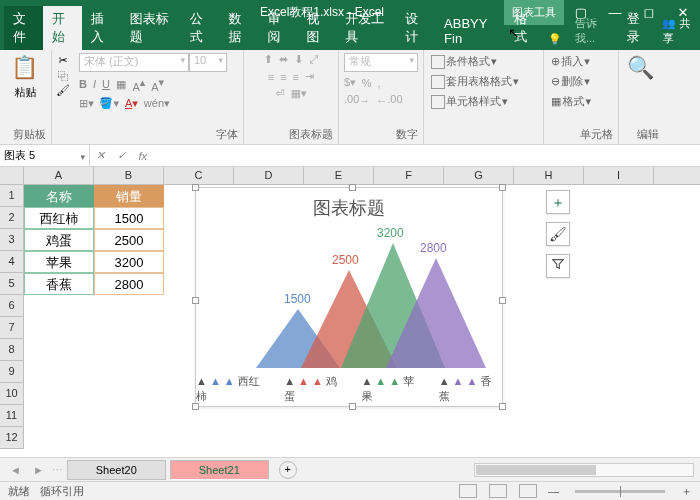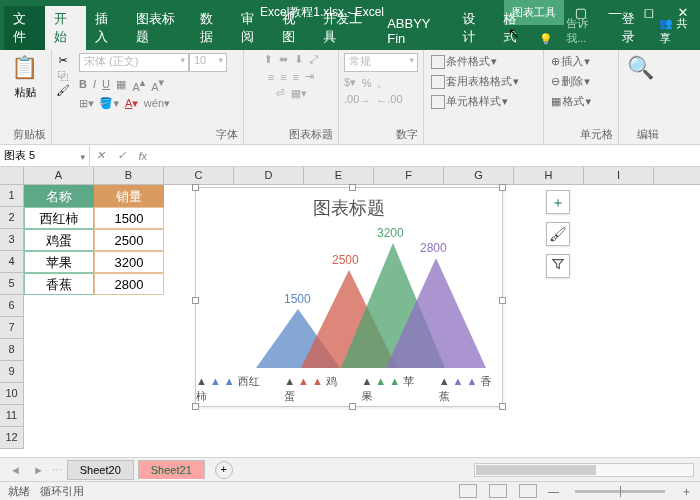--- a/index.html
+++ b/index.html
@@ -52,21 +52,21 @@
 .chart-plot{position:relative;height:140px;margin:0 20px}
 .tri{position:absolute;bottom:0;width:0;height:0;border-style:solid;opacity:.75}
 .dl{position:absolute;font-size:12px;font-weight:500}
 .legend{display:flex;justify-content:center;gap:14px;padding:6px 0;font-size:11px;color:#555}
 .legend span::before{content:"▲";margin-right:3px}
 .handle{position:absolute;width:7px;height:7px;background:#fff;border:1px solid #999}
 .side-btns{position:absolute;top:23px;left:546px;display:flex;flex-direction:column;gap:8px}
 .sbtn{width:24px;height:24px;border:1px solid #bbb;background:#fff;text-align:center;line-height:22px;box-shadow:0 1px 2px rgba(0,0,0,.1);font-size:14px;color:#333}
 .sheetbar{height:24px;border-top:1px solid #d4d4d4;background:#f1f1f1;display:flex;align-items:center;padding:0 6px;gap:4px}
 .nav-ar{color:#999;padding:0 4px}
-.sheet-tab{padding:3px 12px;background:#e0e0e0;border:1px solid #c0c0c0;font-size:11px}
+.sheet-tab{padding:3px 28px;background:#e0e0e0;border:1px solid #c0c0c0;font-size:11px}
 .sheet-tab.active{background:#fca5a5;border-bottom-color:#fff;color:#187044}
 .addsheet{width:18px;height:18px;border:1px solid #bbb;border-radius:50%;text-align:center;line-height:15px;margin-left:6px}
 .hscroll{margin-left:auto;width:220px;height:14px;border:1px solid #ccc;background:#f8f8f8;position:relative}
 .hscroll .thumb{position:absolute;left:1px;top:1px;width:120px;height:10px;background:#cdcdcd}
 .statusbar{height:19px;background:#f1f1f1;border-top:1px solid #d4d4d4;display:flex;align-items:center;padding:0 8px;font-size:11px;color:#555;gap:10px}
 .statusbar .sp{flex:1}
 .viewico{width:18px;height:14px;border:1px solid #aaa;margin:0 1px}
 .zoom-track{width:90px;height:3px;background:#bbb;position:relative;margin:0 6px}
 .zoom-track::before{content:"";position:absolute;left:50%;top:-4px;width:1px;height:11px;background:#888}
 svg{width:14px;height:14px}
@@ -90,26 +90,27 @@
     <div class="tb-btn">◻</div>
     <div class="tb-btn">✕</div>
   </div>
 </div>
 
 <div class="tabrow">
   <div class="tab file">文件</div>
   <div class="tab active">开始</div>
   <div class="tab">插入</div>
   <div class="tab">图表标题</div>
+  <div class="tab">公式</div>
   <div class="tab">数据</div>
   <div class="tab">审阅</div>
   <div class="tab">视图</div>
   <div class="tab">开发工具</div>
+  <div class="tab">设计</div>
   <div class="tab">ABBYY Fin</div>
-  <div class="tab">设计</div>
   <div class="tab">格式</div>
   <span class="cur">↖</span>
   <div class="spacer"></div>
   <span style="padding:4px 4px;color:#a8d4bd">💡</span>
   <div class="tab tell">告诉我...</div>
   <div class="tab">登录</div>
   <div class="share"><span>👥</span> <span>共享</span></div>
 </div>
 
 <div class="ribbon">

